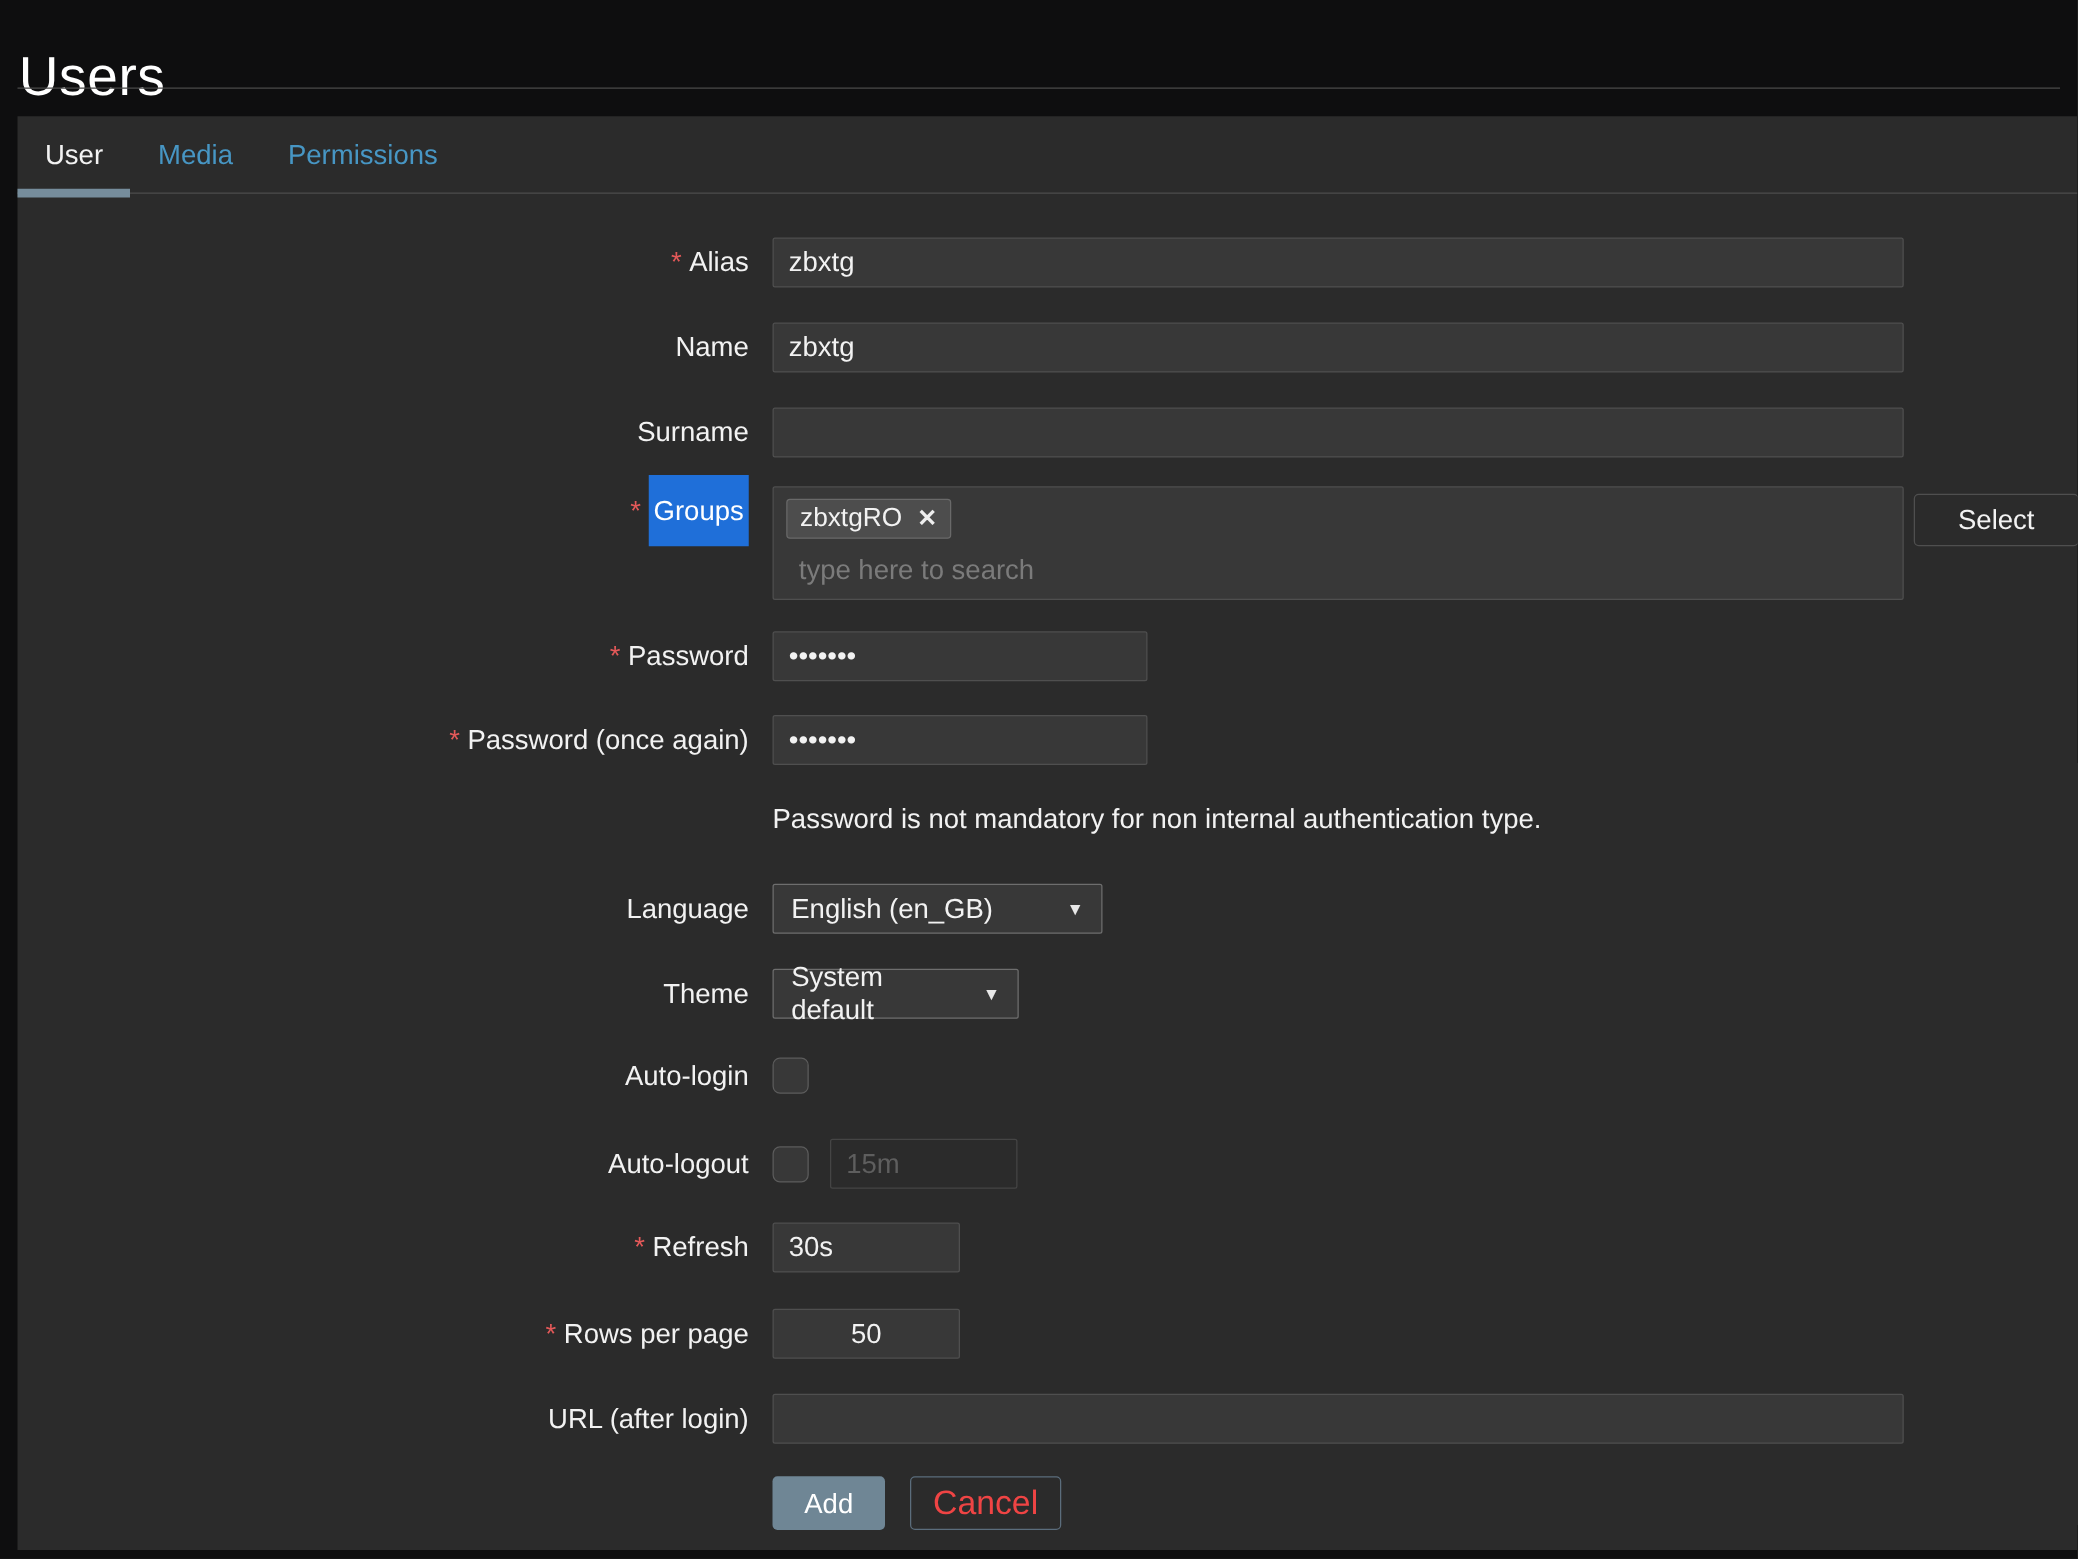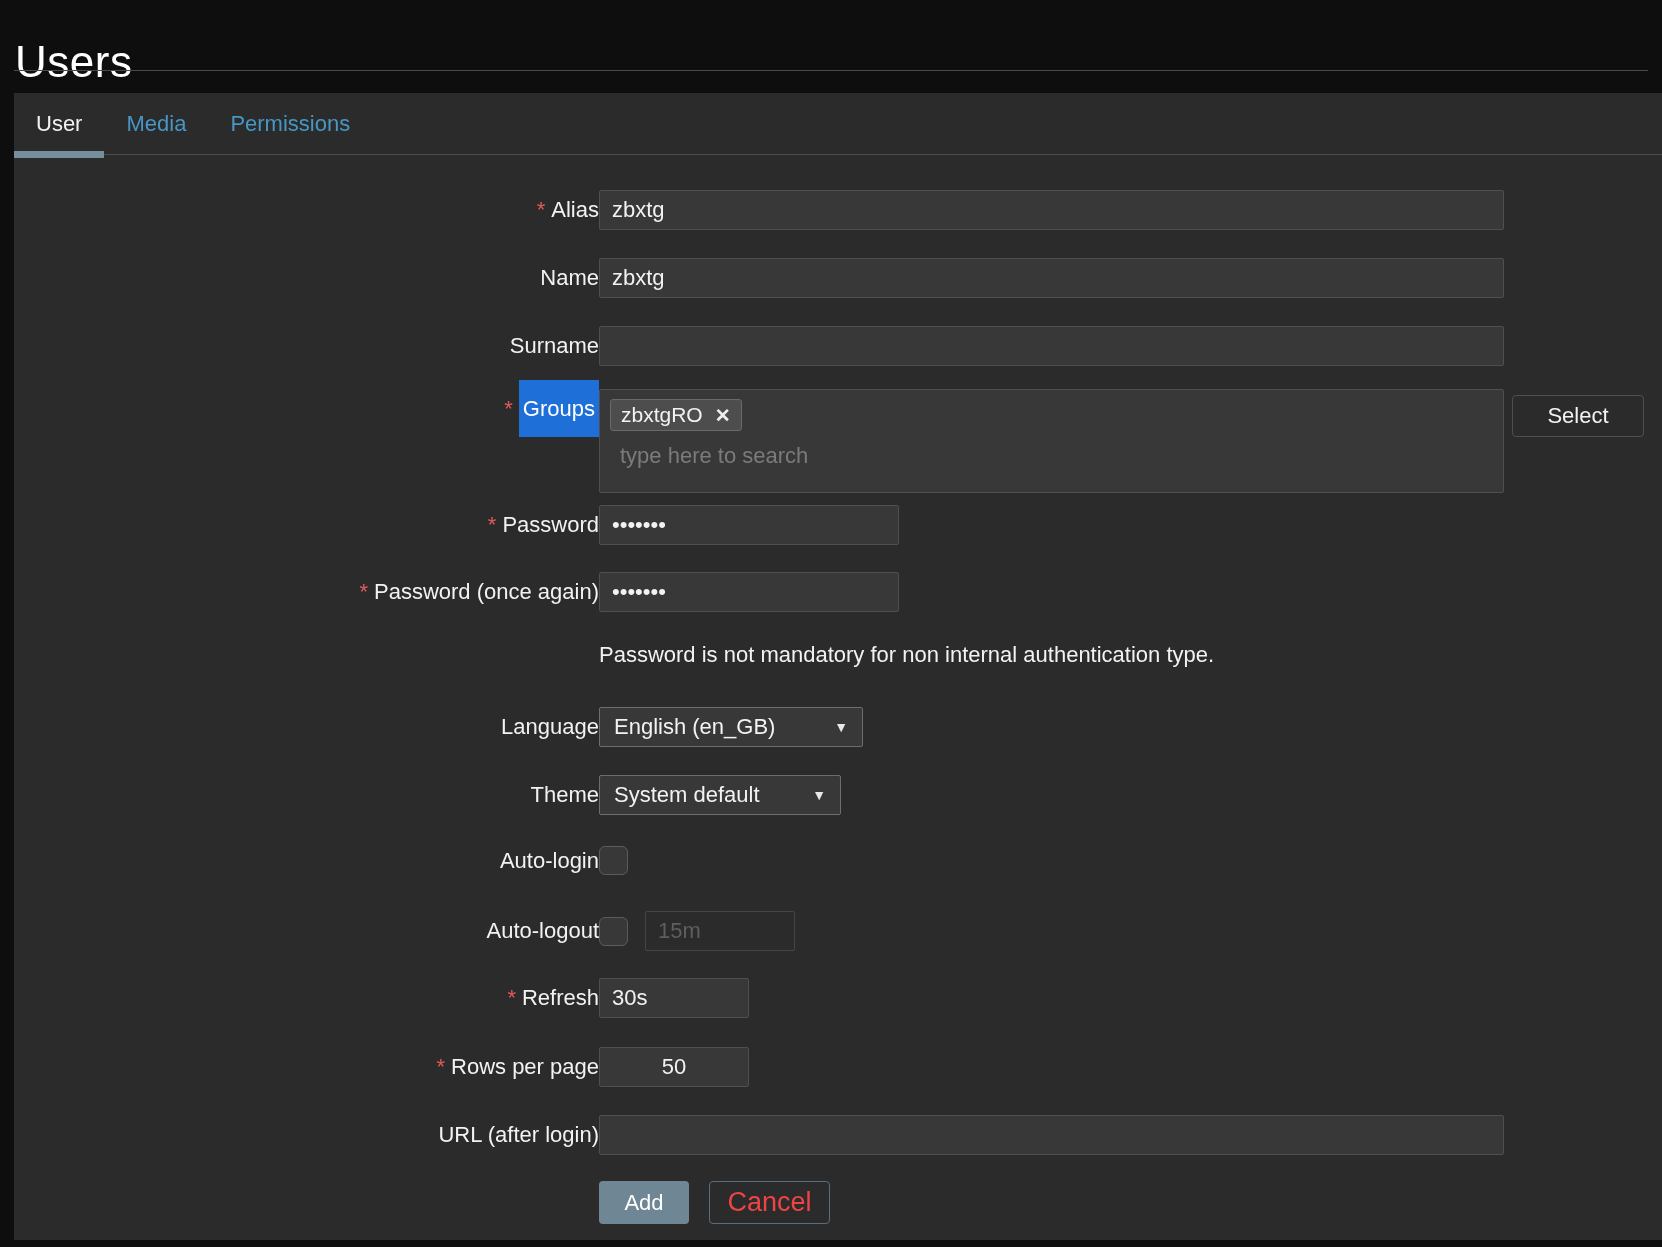--- a/index.html
+++ b/index.html
@@ -51,21 +51,21 @@
     position:absolute; left:0; right:0;
     display:flex; align-items:flex-start;
   }
   .label-col {
     width:585px; flex:0 0 585px;
     text-align:right;
     font-size:22px; color:#f2f2f2;
     line-height:40px;
     white-space:nowrap;
   }
-  .field-col { display:flex; align-items:flex-start;border-radius:13px; }
+  .field-col { margin-left:19px; display:flex; align-items:flex-start;border-radius:13px; }
   .req { color:#e45959; margin-right:6px; }
   .hl { background:#1f6fd9; color:#ffffff; padding:16px 4px; }
 
   input.txt {
     height:40px; background:#383838;
     border:1px solid #4f4f4f; border-radius:2px;
     color:#f2f2f2; font-size:22px; font-family:inherit;
     padding:0 12px; outline:none;
   }
   input.txt::placeholder { color:#7b7b7b; }
@@ -74,21 +74,21 @@
   .w-small { width:150px; }
   .num { text-align:center; }
 
   input.txt:disabled, input.txt.disabled {
     background:transparent; border-color:#454545; color:#5e5e5e;
   }
   input.txt.disabled::placeholder { color:#5e5e5e; }
 
   
   .multiselect {
-    width:905px; height:104px; position:relative;
+    width:905px; height:91px; position:relative;
     background:#383838; border:1px solid #4f4f4f; border-radius:2px;
   }
   .chip {
     position:absolute; left:10px; top:9px;
     display:inline-flex; align-items:center;
     background:#4d4d4d; border:1px solid #696969; border-radius:3px;
     padding:3px 10px; font-size:21px; color:#f2f2f2;
   }
   .chip .x {
     margin-left:12px; font-size:19px; font-weight:bold; color:#eeeeee;
@@ -106,21 +106,21 @@
   }
 
   
   .select {
     height:40px; background:#383838;
     border:1px solid #6e6e6e; border-radius:2px;
     display:flex; align-items:center; justify-content:space-between;
     padding:0 14px; font-size:22px; color:#f2f2f2; cursor:pointer;
   }
   .sel-lang  { width:264px; }
-  .sel-theme { width:242px;align-items:center; }
+  .sel-theme { width:197px;align-items:center; }
   .select .arrow { font-size:14px; color:#e8e8e8; margin-left:24px; }
 
   
   .checkbox {
     width:29px; height:29px;
     background:#383838; border:1px solid #5c5c5c; border-radius:6px;
     display:inline-block; cursor:pointer;
   }
 
   .hint { font-size:22px; color:#f2f2f2; line-height:30px; }

